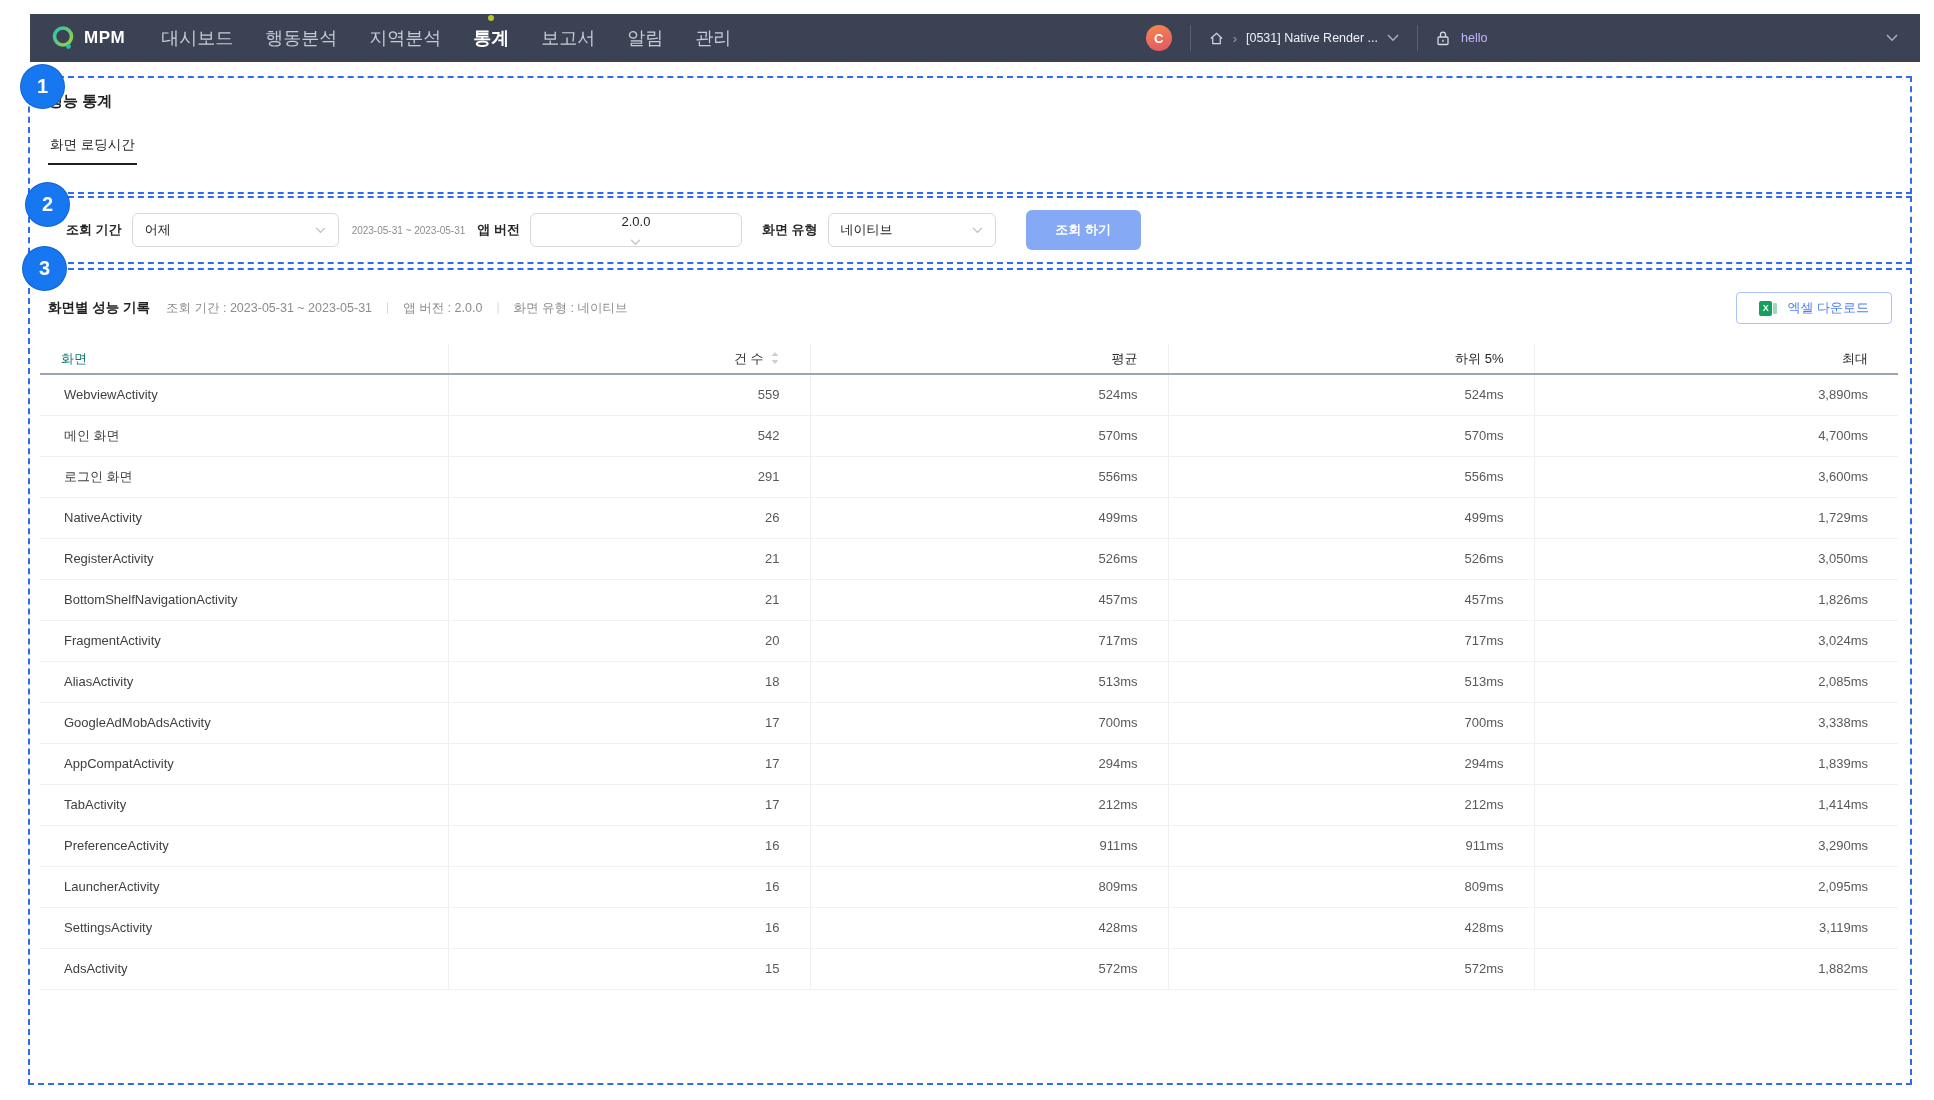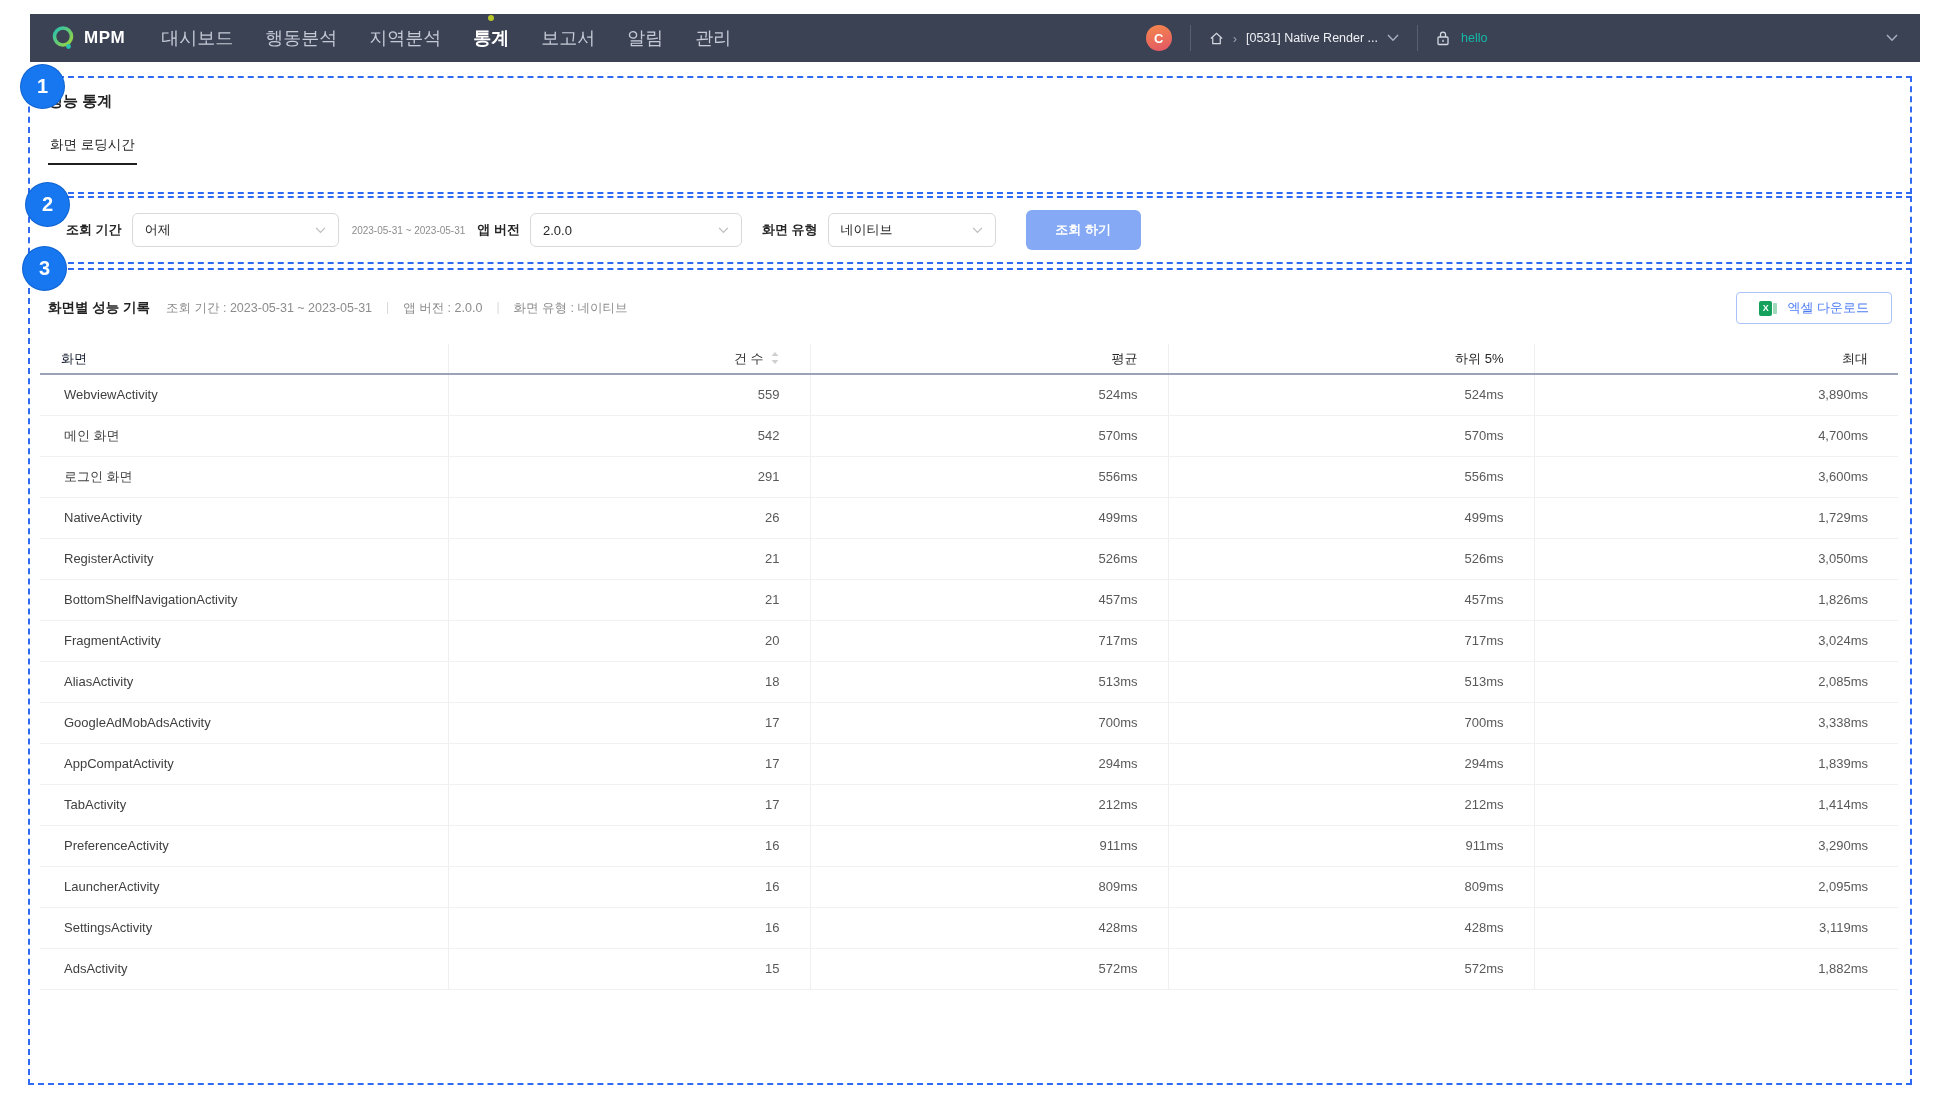--- a/index.html
+++ b/index.html
@@ -18,21 +18,21 @@
   .nav-item.active { color:#fff; font-weight:700; }
   .nav-item .dot { position:absolute; top:-5px; left:50%; transform:translateX(-50%);
                    width:6px; height:6px; border-radius:50%; background:var(--dot-green,#b9c62a); }
   .nav-right { margin-left:auto; display:flex; align-items:center; }
   .avatar { width:26px; height:26px; border-radius:50%;
             background:linear-gradient(165deg,var(--avatar-top,#f5894c),var(--avatar-bottom,#e25566));
             color:#fff; font-size:13px; font-weight:700; display:flex; align-items:center; justify-content:center; }
   .vdiv { width:1px; height:26px; background:rgba(255,255,255,.16); margin:0 18px; }
   .proj-group { display:flex; align-items:center; gap:9px; font-size:12.5px; color:#eef0f5; cursor:pointer; }
   .crumb-sep { color:#9aa1b2; font-size:13px; }
-  .user-group { display:flex; align-items:center; gap:11px; font-size:12.5px; color:#14b8a6; width:462px; cursor:pointer; }
+  .user-group { display:flex; align-items:center; gap:11px; font-size:12.5px; color:#c4b5fd; width:462px; cursor:pointer; }
   .user-group .chev-end { margin-left:auto; }
 
   
   .anno { position:absolute; border:2px dashed var(--annotation-blue,#2e6bf2); background:transparent; pointer-events:none; }
   #anno1 { left:28px; top:76px;  width:1884px; height:118px; }
   #anno2 { left:28px; top:196px; width:1884px; height:68px; }
   #anno3 { left:28px; top:268px; width:1884px; height:817px; }
   .badge { position:absolute; width:45px; height:45px; border-radius:50%;
            background:var(--badge-blue,#1677f0); border:1px solid rgba(0,60,150,.35);
            color:#fff; font-size:20px; font-weight:700; display:flex; align-items:center; justify-content:center; z-index:40; }
@@ -47,21 +47,21 @@
          border-bottom:2px solid #1f1f1f; cursor:pointer; }
 
   
   .sec2 { position:absolute; left:28px; top:196px; width:1884px; height:68px;
           display:flex; align-items:center; padding-left:38px; }
   .flabel { font-size:13px; font-weight:700; color:#262626; white-space:nowrap; }
   .select { height:34px; border:1px solid #d9d9d9; border-radius:6px; background:#fff;
             display:flex; align-items:center; justify-content:space-between; padding:0 12px;
             font-size:13px; color:#262626; cursor:pointer; }
   .sel-period { width:207px; margin:0 13px 0 10px; }
-  .sel-version { width:212px; margin:0 20px 0 10px; }
+  .sel-version { width:212px; margin:0 20px 0 10px;flex-direction:column; }
   .sel-type { width:168px; margin:0 30px 0 10px; }
   .daterange { font-size:10px; color:#8c8c8c; margin-right:12px; white-space:nowrap; }
   .search-btn { width:115px; height:40px; background:var(--button-blue,#85a9f4); color:#fff; border:none;
                 border-radius:6px; font-size:13px; font-weight:600; cursor:pointer; }
 
   
   .sec3 { position:absolute; left:28px; top:268px; width:1884px; height:817px; }
   .tbl-head-row { display:flex; align-items:center; padding:24px 20px 20px 20px; }
   .tbl-title { font-size:13.5px; font-weight:700; color:#222; white-space:nowrap; }
   .meta { margin-left:16px; font-size:12.5px; color:#8c8c8c; display:flex; align-items:center; }
@@ -73,21 +73,21 @@
   .xlbox { width:13px; height:15px; background:var(--excel-green,#13a15c); color:#fff; font-size:9px; font-weight:700;
            display:flex; align-items:center; justify-content:center; border-radius:2px; }
   .xlstrip { width:4px; height:11px; background:var(--excel-strip,#9ed9bc); margin-left:1px; border-radius:1px; }
 
   table { border-collapse:collapse; table-layout:fixed; width:1858px; margin-left:12px; font-size:13px; }
   col.c0{width:408px;} col.c1{width:362px;} col.c2{width:358px;} col.c3{width:366px;}
   thead th { height:30px; font-weight:500; color:#262626; border-bottom:2px solid #9aa3b8; vertical-align:middle; }
   tbody td { height:41px; border-bottom:1px solid #f1f1f1; vertical-align:middle; }
   th:not(:last-child), td:not(:last-child) { border-right:1px solid #efefef; }
   .c-left { text-align:left; padding-left:24px; color:#404040; }
-  th.c-left { padding-left:21px; color:#0f172a; }
+  th.c-left { padding-left:21px; color:#0f766e; }
   .c-num { text-align:right; padding-right:30px; color:#595959; }
   th.c-num { color:#262626; }
   .sorter { display:inline-block; margin-left:6px; vertical-align:-2px; cursor:pointer; }
 </style>
 </head>
 <body>
 
 <div class="stage">
 
   <header class="navbar">

